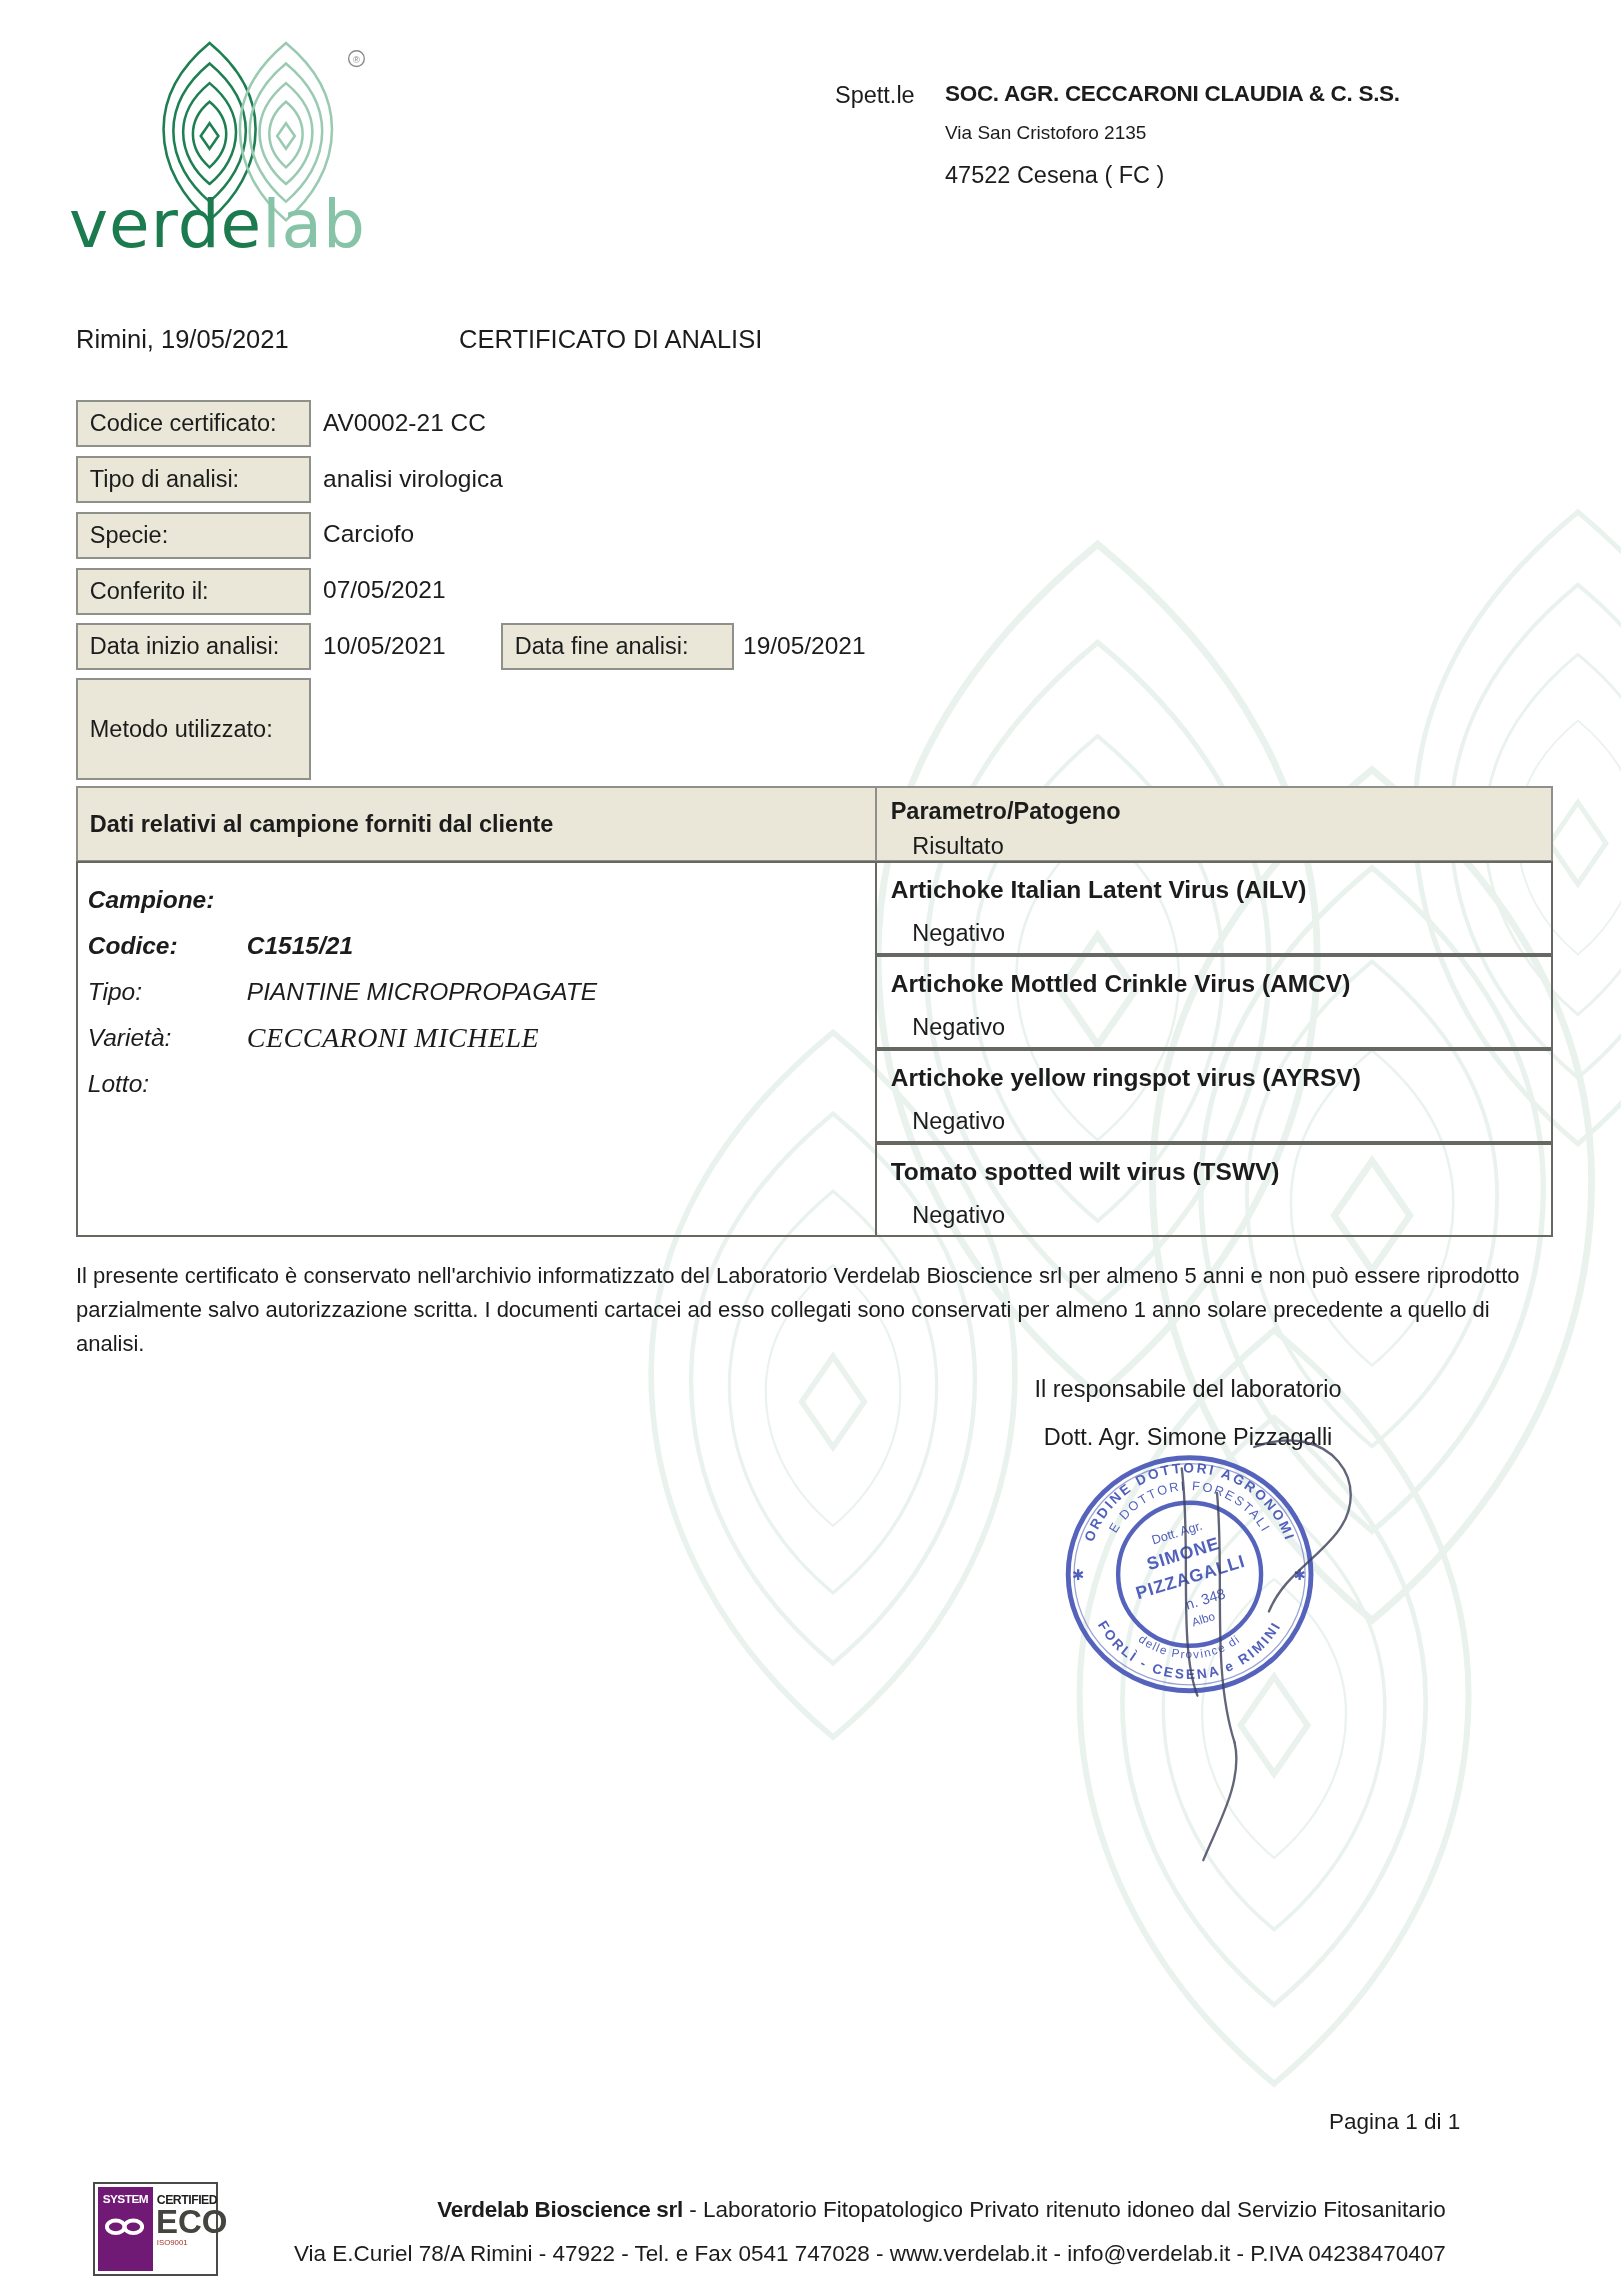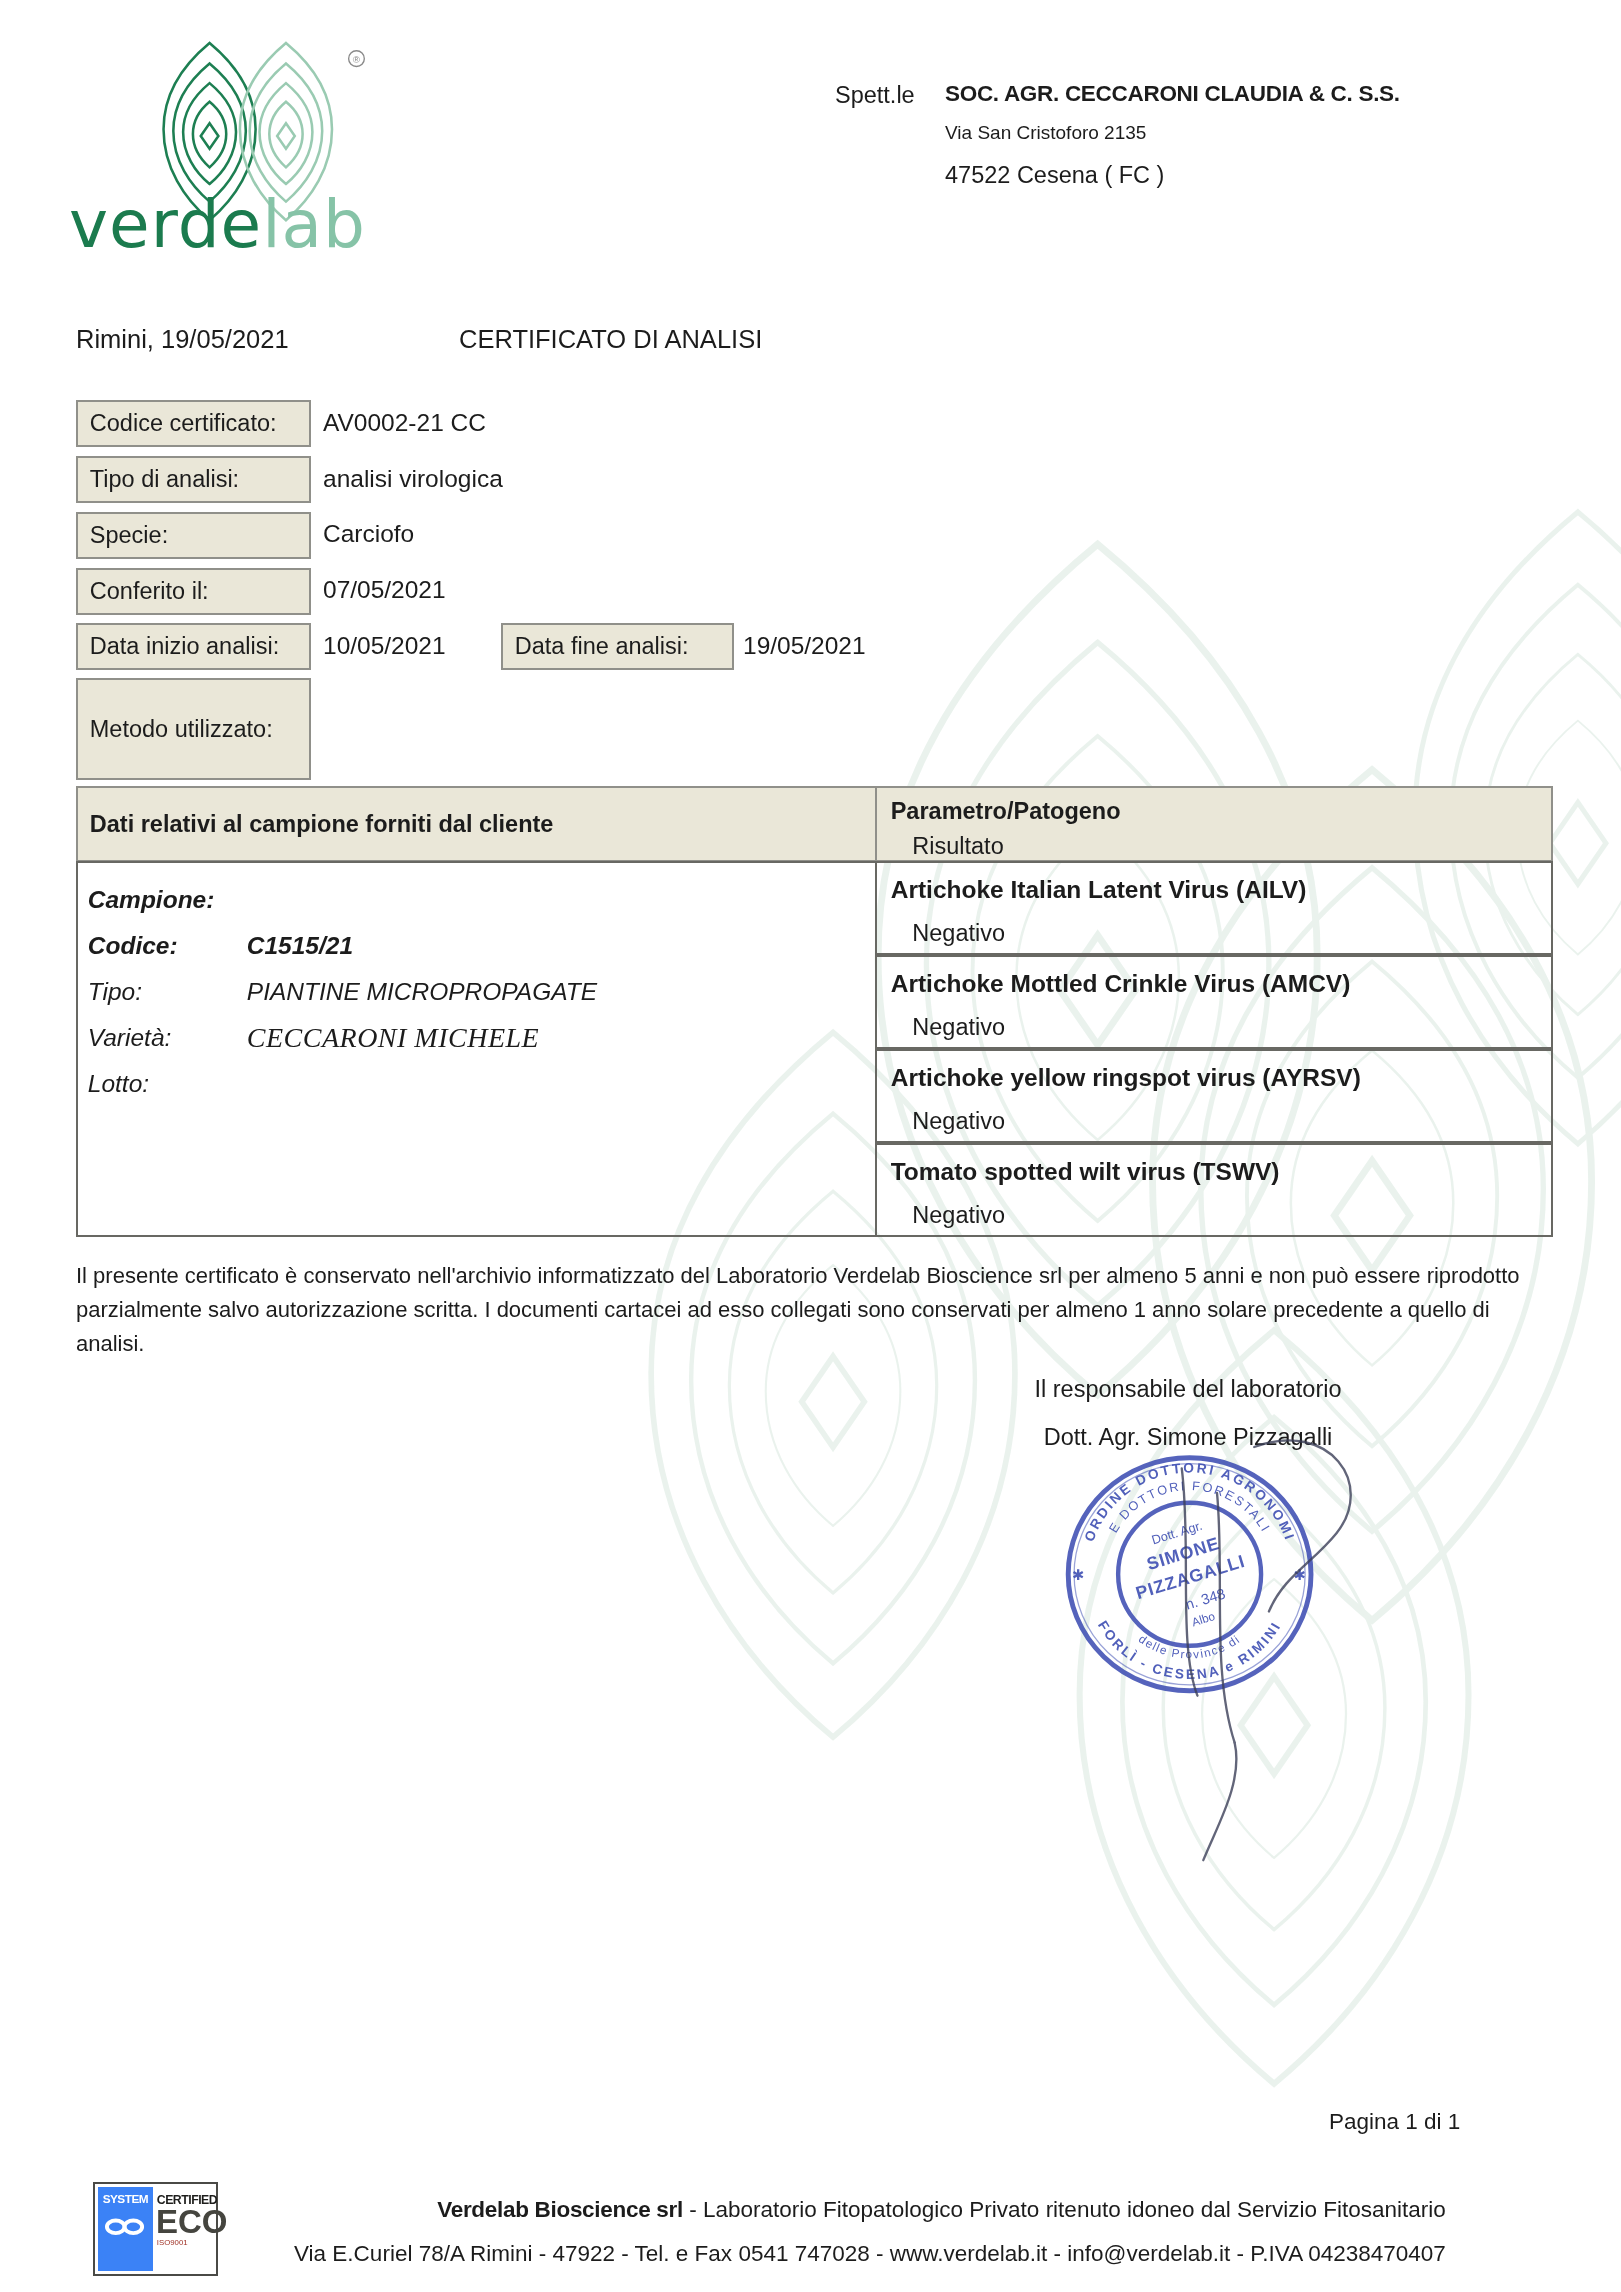--- a/index.html
+++ b/index.html
@@ -87,21 +87,21 @@
 
   .pagination{left:1329px;top:2109px;font-size:22.5px;}
 
   
   .cert-logo{
     left:93px;top:2182px;width:125px;height:94px;
     border:2px solid #4a4a46;box-sizing:border-box;background:#fff;
     padding:2.9px;display:grid;grid-template-columns:55px 1fr;grid-template-rows:25.5px 1fr;
     gap:0;
   }
-  .cl-red{grid-row:1 / span 2;background:#3b82f6;color:#fff;
+  .cl-red{grid-row:1 / span 2;background:#701a75;color:#fff;
     display:flex;flex-direction:column;align-items:center;justify-content:flex-start;}
   .cl-system{font-size:11.8px;font-weight:bold;margin-top:4.9px;letter-spacing:-0.5px;}
   .cl-chain{margin-top:9.8px;}
   .cl-certified{font-size:12.3px;font-weight:bold;color:#1e1e1c;padding:5.9px 0 0 3.9px;letter-spacing:-0.5px;}
   .cl-eco{font-size:33px;font-weight:bold;color:#45453f;line-height:0.9;padding-left:3px;letter-spacing:0px;}
   .cl-iso{font-size:7.8px;color:#a03226;padding-left:3.9px;margin-top:2px;}
 
   .footer-text{left:294px;top:2188px;font-size:22.5px;line-height:44px;white-space:nowrap;text-align:right;}
   .footer-text b{letter-spacing:-0.3px;}
 </style>

